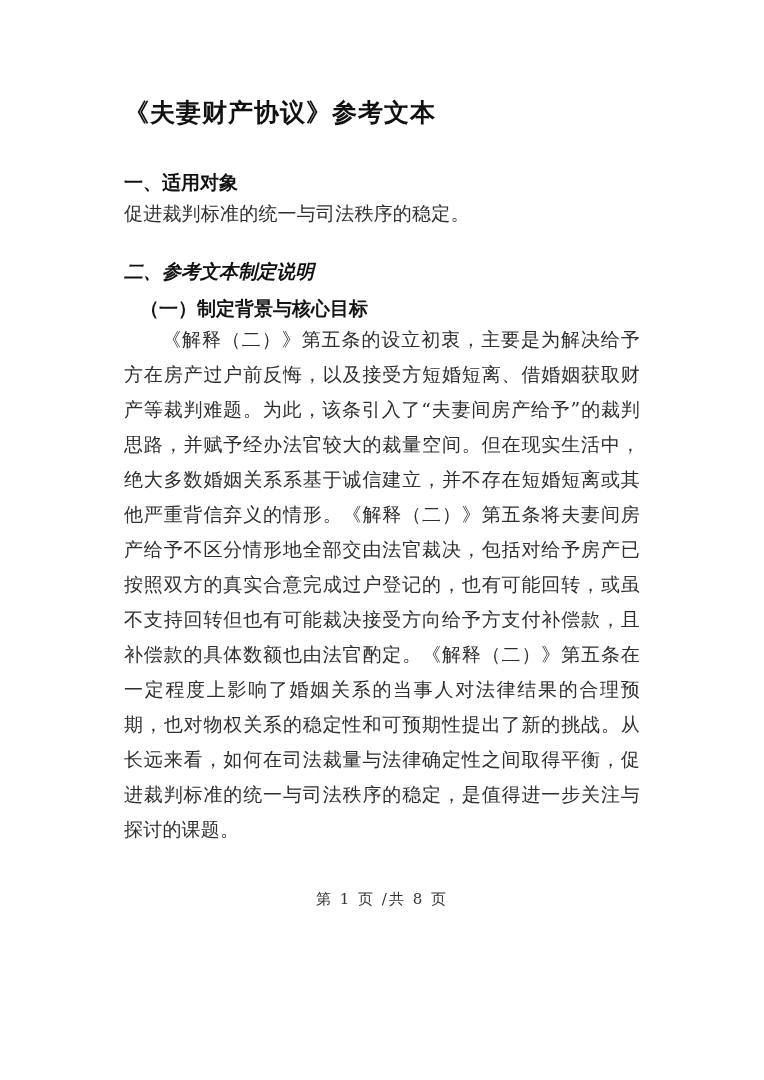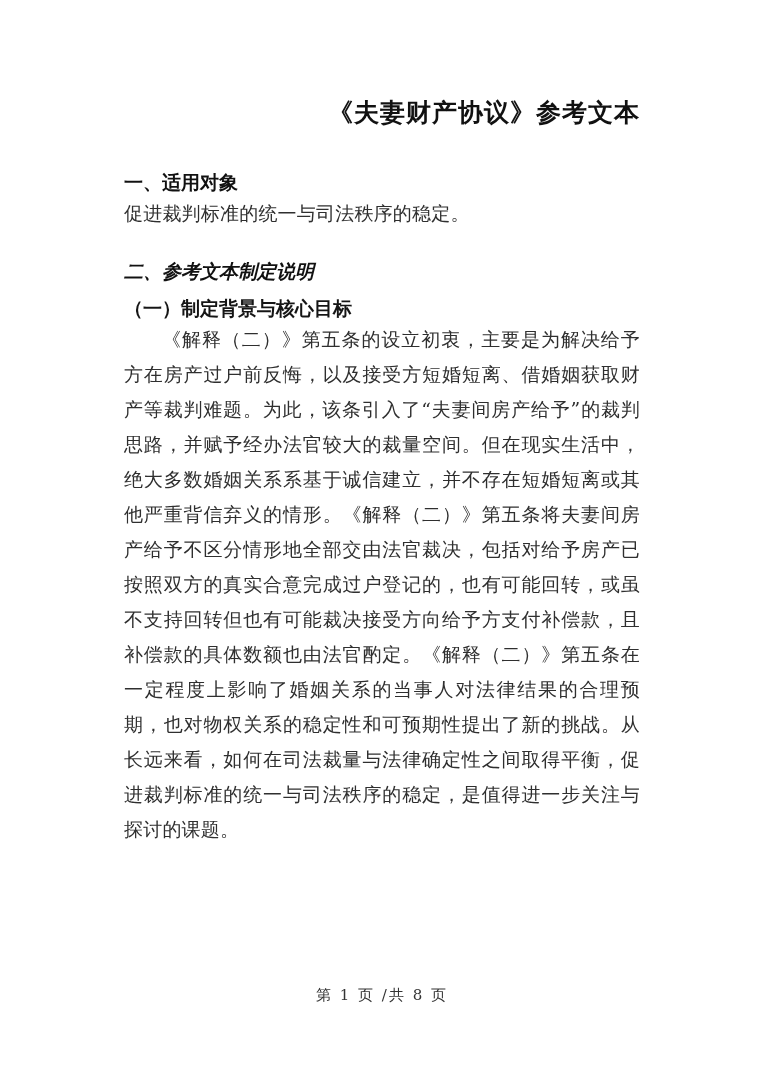--- a/index.html
+++ b/index.html
@@ -18,55 +18,55 @@
     font-family: "DejaVu Serif", "Liberation Serif", serif;
     color: #2a2a2a;
   }
   .doc-title {
     margin: 0;
     padding-top: 96px;
     font-family: "DejaVu Sans", "Liberation Sans", sans-serif;
     font-weight: bold;
     font-size: 25px;
     line-height: 33px;
-    text-align: right;
+    text-align: left;
     color: #111111;
     letter-spacing: 1px;
   }
   .section-heading {
     margin: 0;
     font-family: "DejaVu Sans", "Liberation Sans", sans-serif;
     font-weight: bold;
     font-size: 19px;
     line-height: 27px;
     color: #111111;
   }
   .heading-one { margin-top: 40px; }
   .heading-two { margin-top: 27px; font-style: italic; }
   .sub-heading {
-    margin: 10px 0 0 0;
+    margin: 10px 0 0 16px;
     font-family: "DejaVu Serif", "Liberation Serif", serif;
     font-weight: bold;
     font-size: 19px;
     line-height: 27px;
     color: #151515;
   }
   .body-paragraph {
     margin: 0;
     font-size: 19px;
     line-height: 35px;
     text-align: justify;
     color: #2f2f2f;
     letter-spacing: 0.2px;
   }
   .first-line-indent { text-indent: 2em; }
   .plain-paragraph { line-height: 35px; }
   .page-footer {
     position: absolute;
-    top: 984px;
+    top: 888px;
     left: 0;
     right: 0;
     text-align: center;
     font-size: 15px;
     line-height: 22px;
     color: #333333;
     letter-spacing: 2px;
   }
 </style>
 </head>

